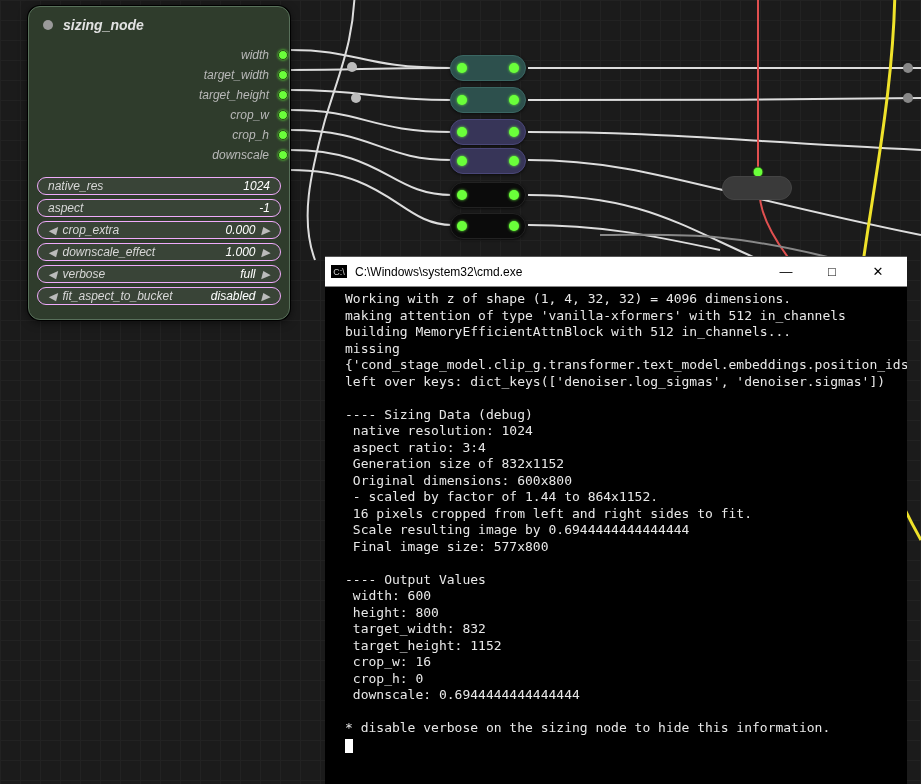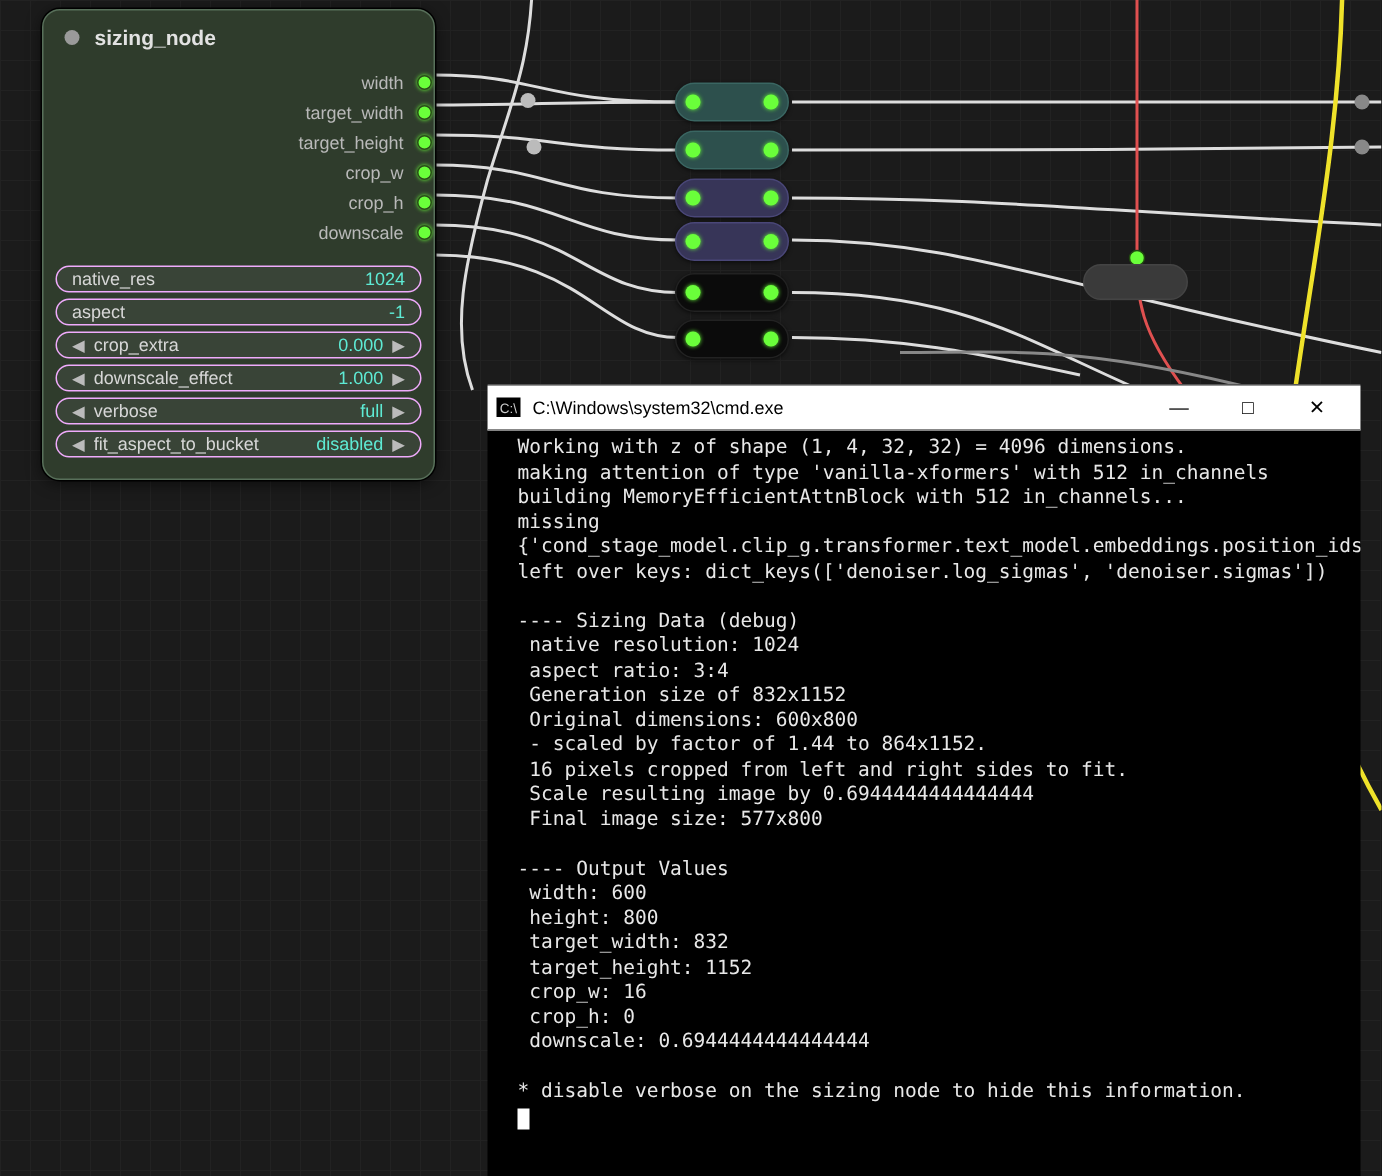--- a/index.html
+++ b/index.html
@@ -17,21 +17,21 @@
     background-size: 20px 20px;
     background-color: #1b1b1b;
   }
 
   
   .node {
     position: absolute; top: 6px; left: 28px; width: 262px;
     border: 1px solid #58705a; border-radius: 12px;
     background: #2f3c2c;
     box-shadow: 0 0 0 1px #000, 0 2px 10px rgba(0,0,0,0.6);
-    color: #c8c8c8; font-size: 13px;
+    color: #c8c8c8; font-size: 13px; font-style: italic;
   }
   .node-title {
     display: flex; align-items: center; gap: 10px;
     padding: 10px 14px 8px; color: #e2e2e2; font-weight: 600; font-size: 14px;
   }
   .title-dot {
     width: 10px; height: 10px; border-radius: 50%; background: #9a9a9a;
   }
   .ports { padding: 4px 6px 6px; }
   .port-row {
@@ -50,21 +50,21 @@
   .props { padding: 2px 8px 10px; }
   .prop-row {
     display: flex; align-items: center; justify-content: space-between;
     background: #394437; border: 1px solid #f0abfc;
     border-radius: 12px; height: 18px; margin: 4px 0;
     padding: 0 10px; color: #d7d7d7; font-size: 12px;
   }
   .prop-row .arrows { color: #bbb; font-size: 11px; }
   .prop-row .arrL { margin-right: 6px; }
   .prop-row .arrR { margin-left: 6px; }
-  .prop-val { color: #5eead4; }
+  .prop-val { color: #ffffff; }
   .prop-name { flex: 1; }
 
   
   .pill {
     position: absolute; width: 76px; height: 26px; border-radius: 14px;
     border: 1px solid #2b2b2b; box-shadow: 0 1px 3px rgba(0,0,0,.6);
     display: flex; align-items: center; justify-content: space-between;
     padding: 0 6px;
   }
   .pill .pd { width: 10px; height: 10px; border-radius: 50%; background:#6aff3a; box-shadow:0 0 3px #6aff3a; }

